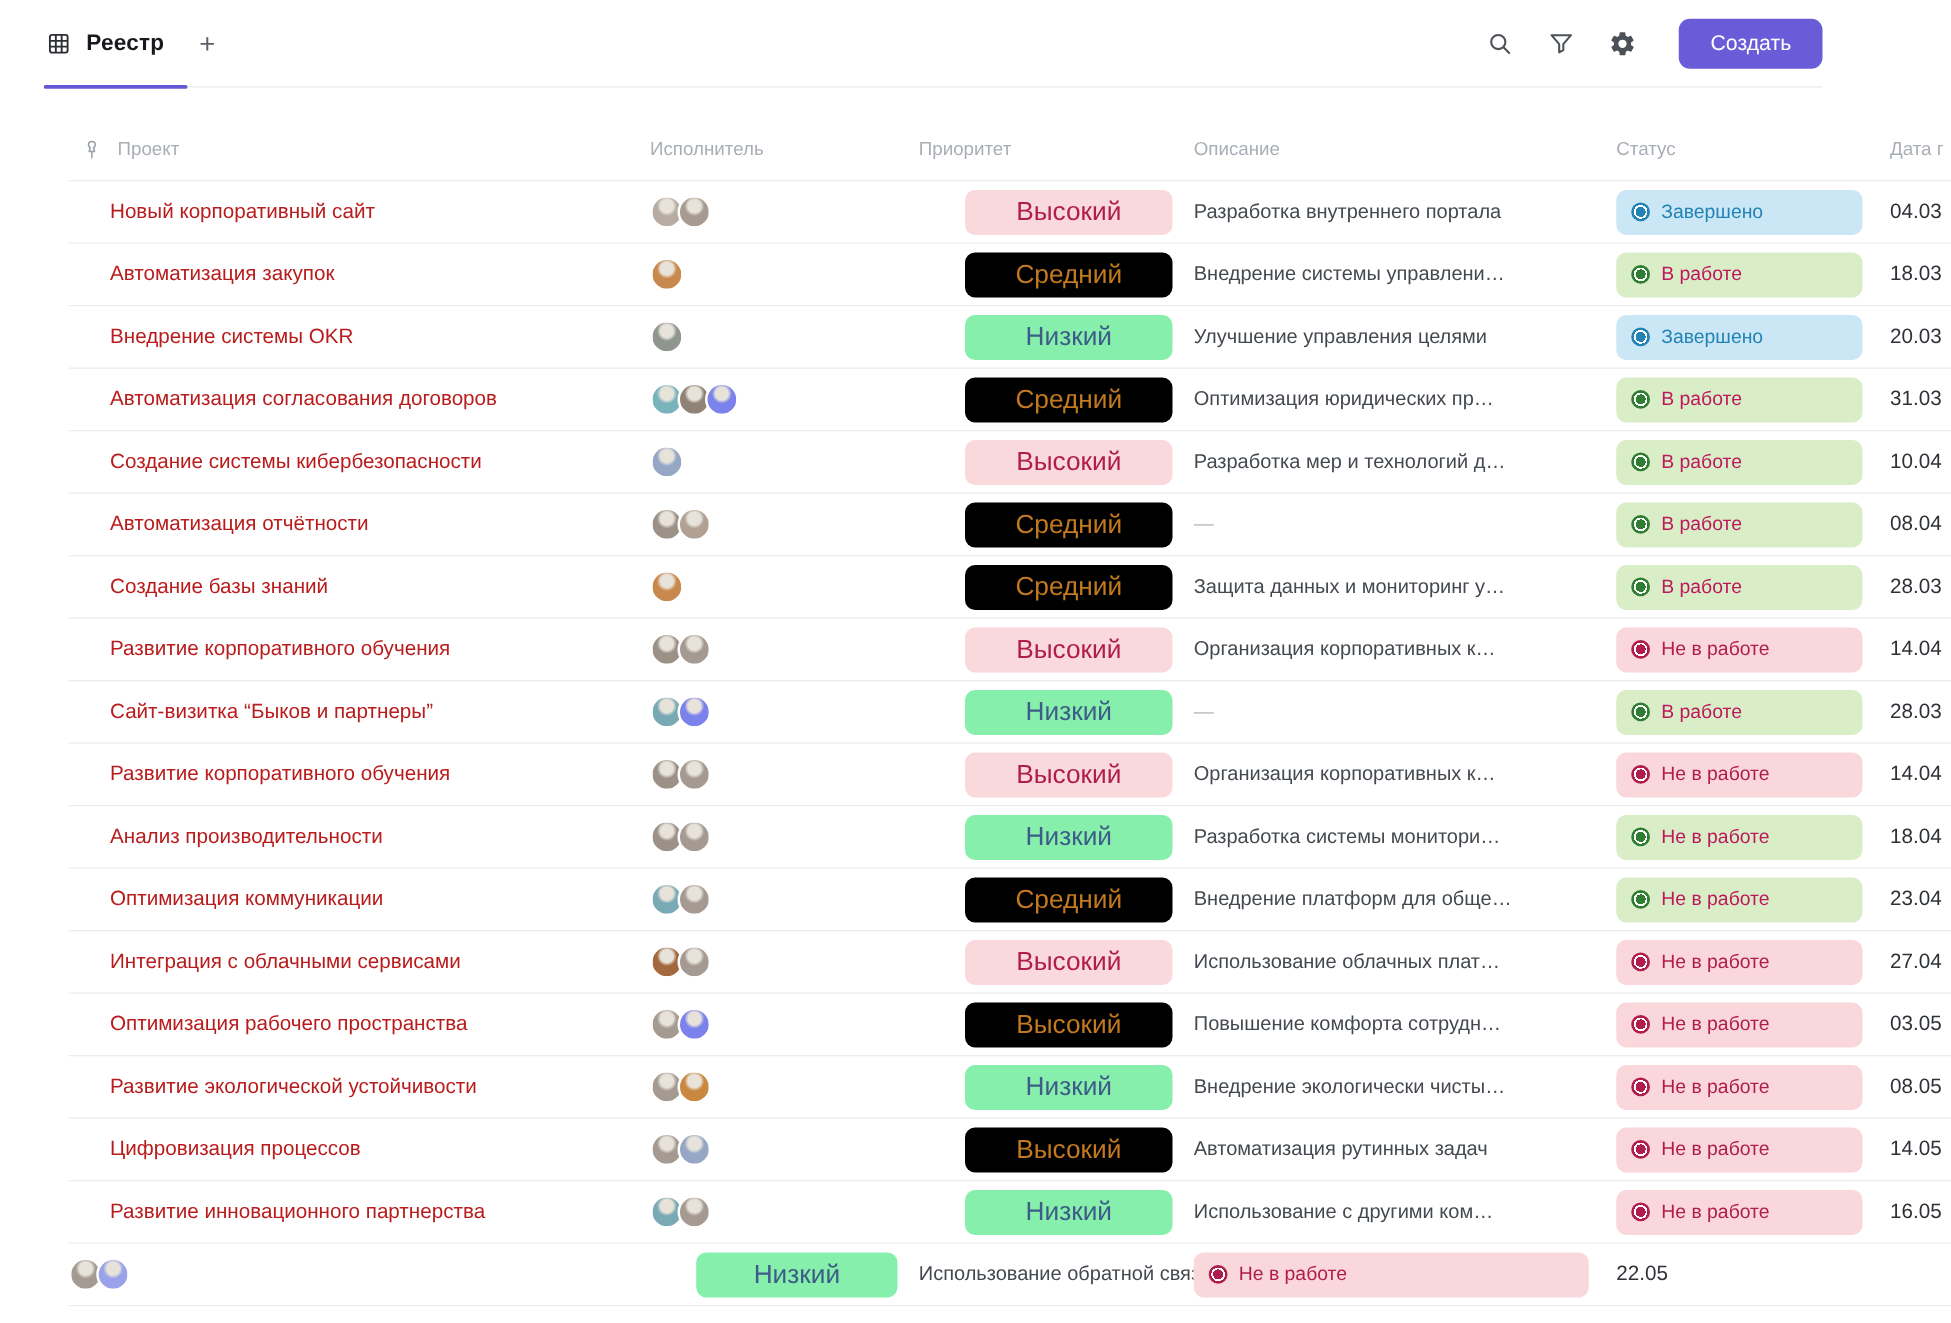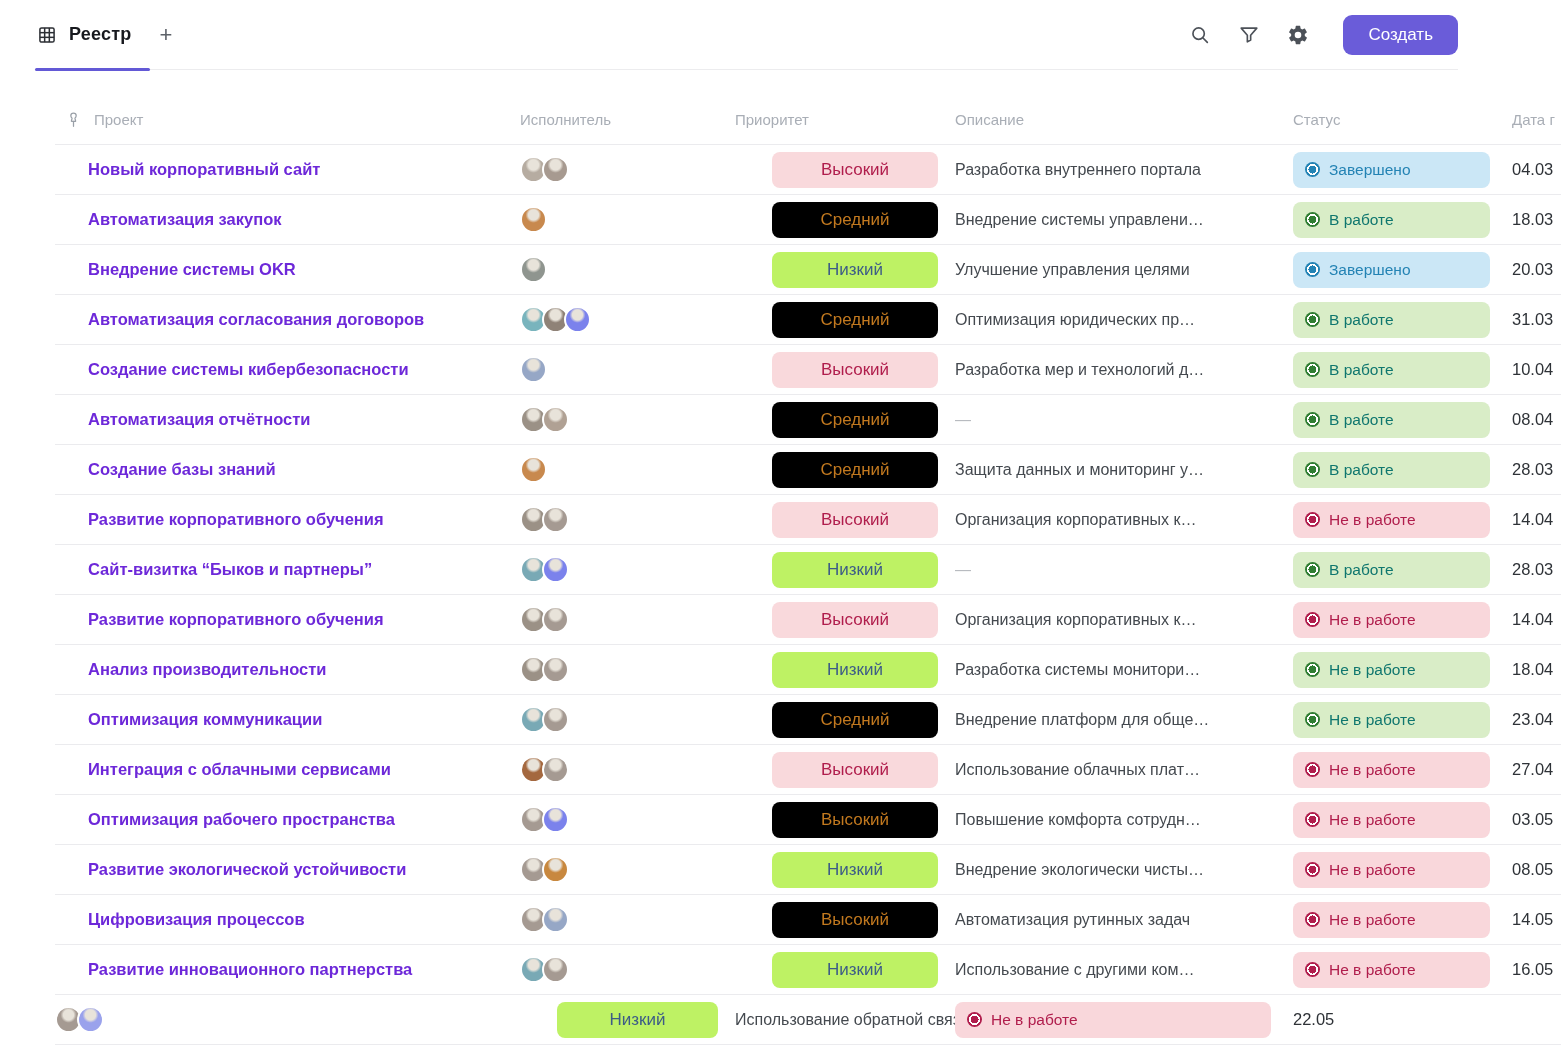--- a/index.html
+++ b/index.html
@@ -23,44 +23,44 @@
 
   
   .table { margin:25px 0 0 55px; width:1580px; }
   .trow { display:grid; grid-template-columns:465px 215px 220px 338px 219px 123px;
           align-items:center; height:50px; border-bottom:1px solid #ebebee; }
   .thead { color:#a9aeb6; font-size:15px; }
   .thead .cell-project { display:flex; align-items:center; gap:13px; padding-left:10px; }
   .cell-project { padding-left:33px; }
   .thead .hcell { cursor:pointer; }
 
-  .proj-name { font-size:16.5px; font-weight:700; color:#6d28d9; white-space:nowrap;
+  .proj-name { font-size:16.5px; font-weight:400; color:#b91c1c; white-space:nowrap;
                overflow:hidden; }
   .cell-avatars { display:flex; align-items:center; padding-left:0; }
   .avatar { width:27px; height:27px; border-radius:50%; border:2px solid #fff;
             flex:0 0 auto; }
   .avatar + .avatar { margin-left:-5px; }
 
   .cell-priority { padding-right:17px; }
   .badge-pr { height:36px; border-radius:8px; display:flex; align-items:center;
-              justify-content:center; font-size:17px; font-weight:500; cursor:pointer;margin-left:37px; }
+              justify-content:center; font-size:21px; font-weight:500; cursor:pointer;margin-left:37px; }
   .pr-red    { background:#f9d9dc; color:#b01d4c; }
   .pr-yellow { background:#000000; color:#c2791f; }
-  .pr-blue   { background:#bef264; color:#3d5c87; }
+  .pr-blue   { background:#86efac; color:#3d5c87; }
 
   .cell-desc { font-size:16px; color:#44494f; white-space:nowrap; overflow:hidden; }
   .cell-desc.empty { color:#b7babf; }
 
   .cell-status { padding-right:22px; }
   .badge-st { height:36px; border-radius:8px; display:flex; align-items:center; gap:9px;
               padding:0 12px; font-size:15.5px; font-weight:500; cursor:pointer; }
   .st-dot { width:15px; height:15px; border-radius:50%; flex:0 0 auto; }
   .st-blue  { background:#cbe7f6; color:#2383b4; }
   .st-blue  .st-dot { background:radial-gradient(circle,#2383b4 0 4px,#fff 4px 5.5px,#2383b4 5.5px 8px); }
-  .st-green { background:#d9edc7; color:#0f766e; }
+  .st-green { background:#d9edc7; color:#be185d; }
   .st-green .st-dot { background:radial-gradient(circle,#2f7d32 0 4px,#fff 4px 5.5px,#2f7d32 5.5px 8px); }
   .st-red   { background:#f9d7db; color:#b01d4c; }
   .st-red   .st-dot { background:radial-gradient(circle,#b01d4c 0 4px,#fff 4px 5.5px,#b01d4c 5.5px 8px); }
 
   .cell-date { font-size:16.5px; color:#2e3237; white-space:nowrap; overflow:hidden; }
 
   svg { display:block; }
 </style>
 </head>
 <body>

